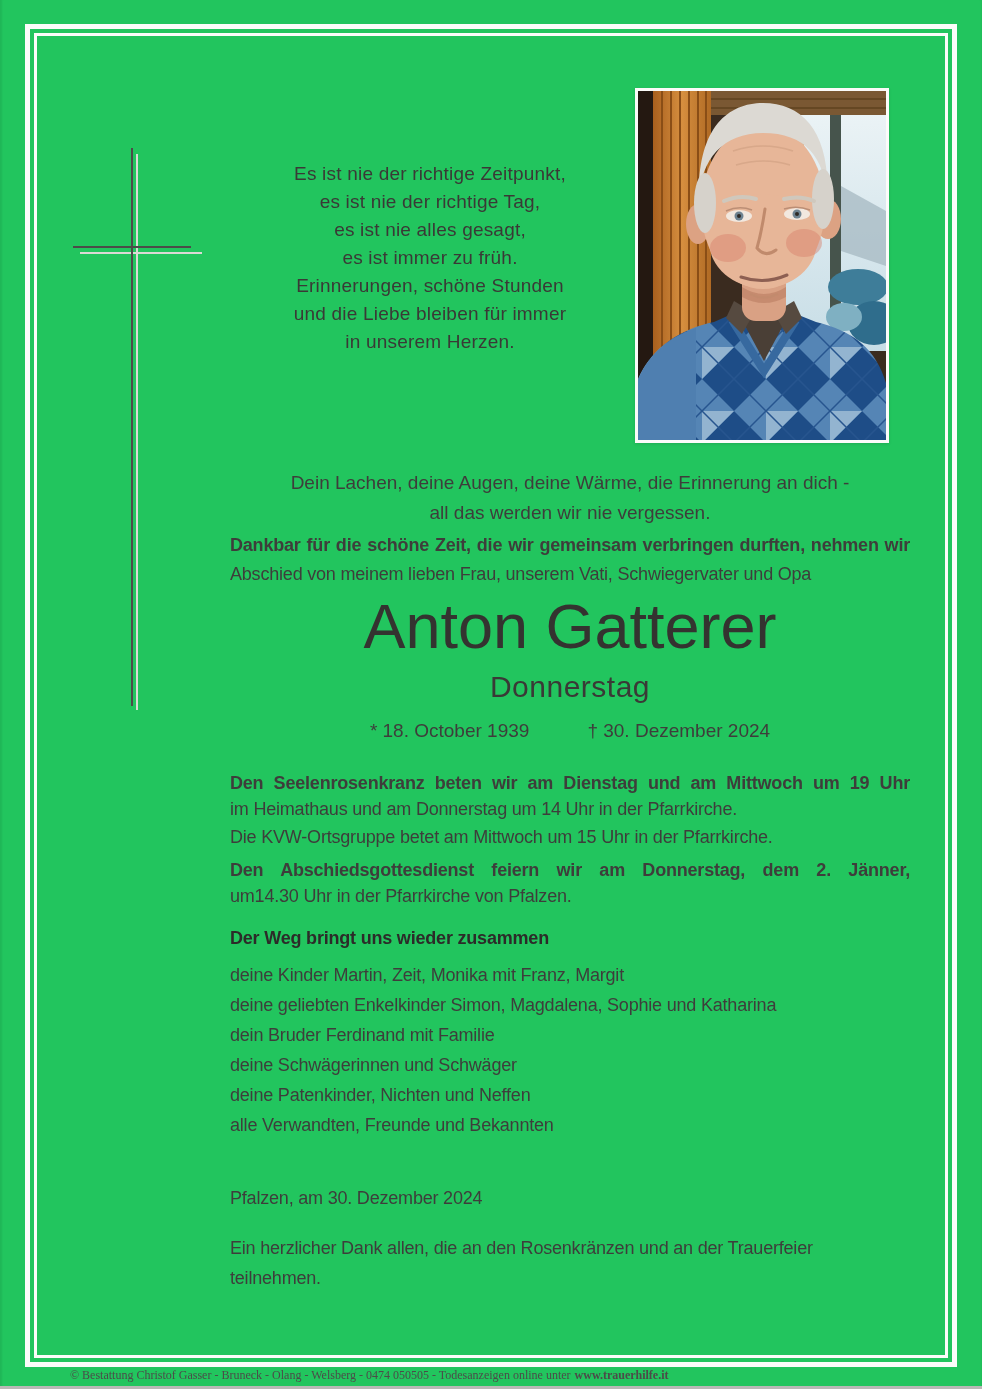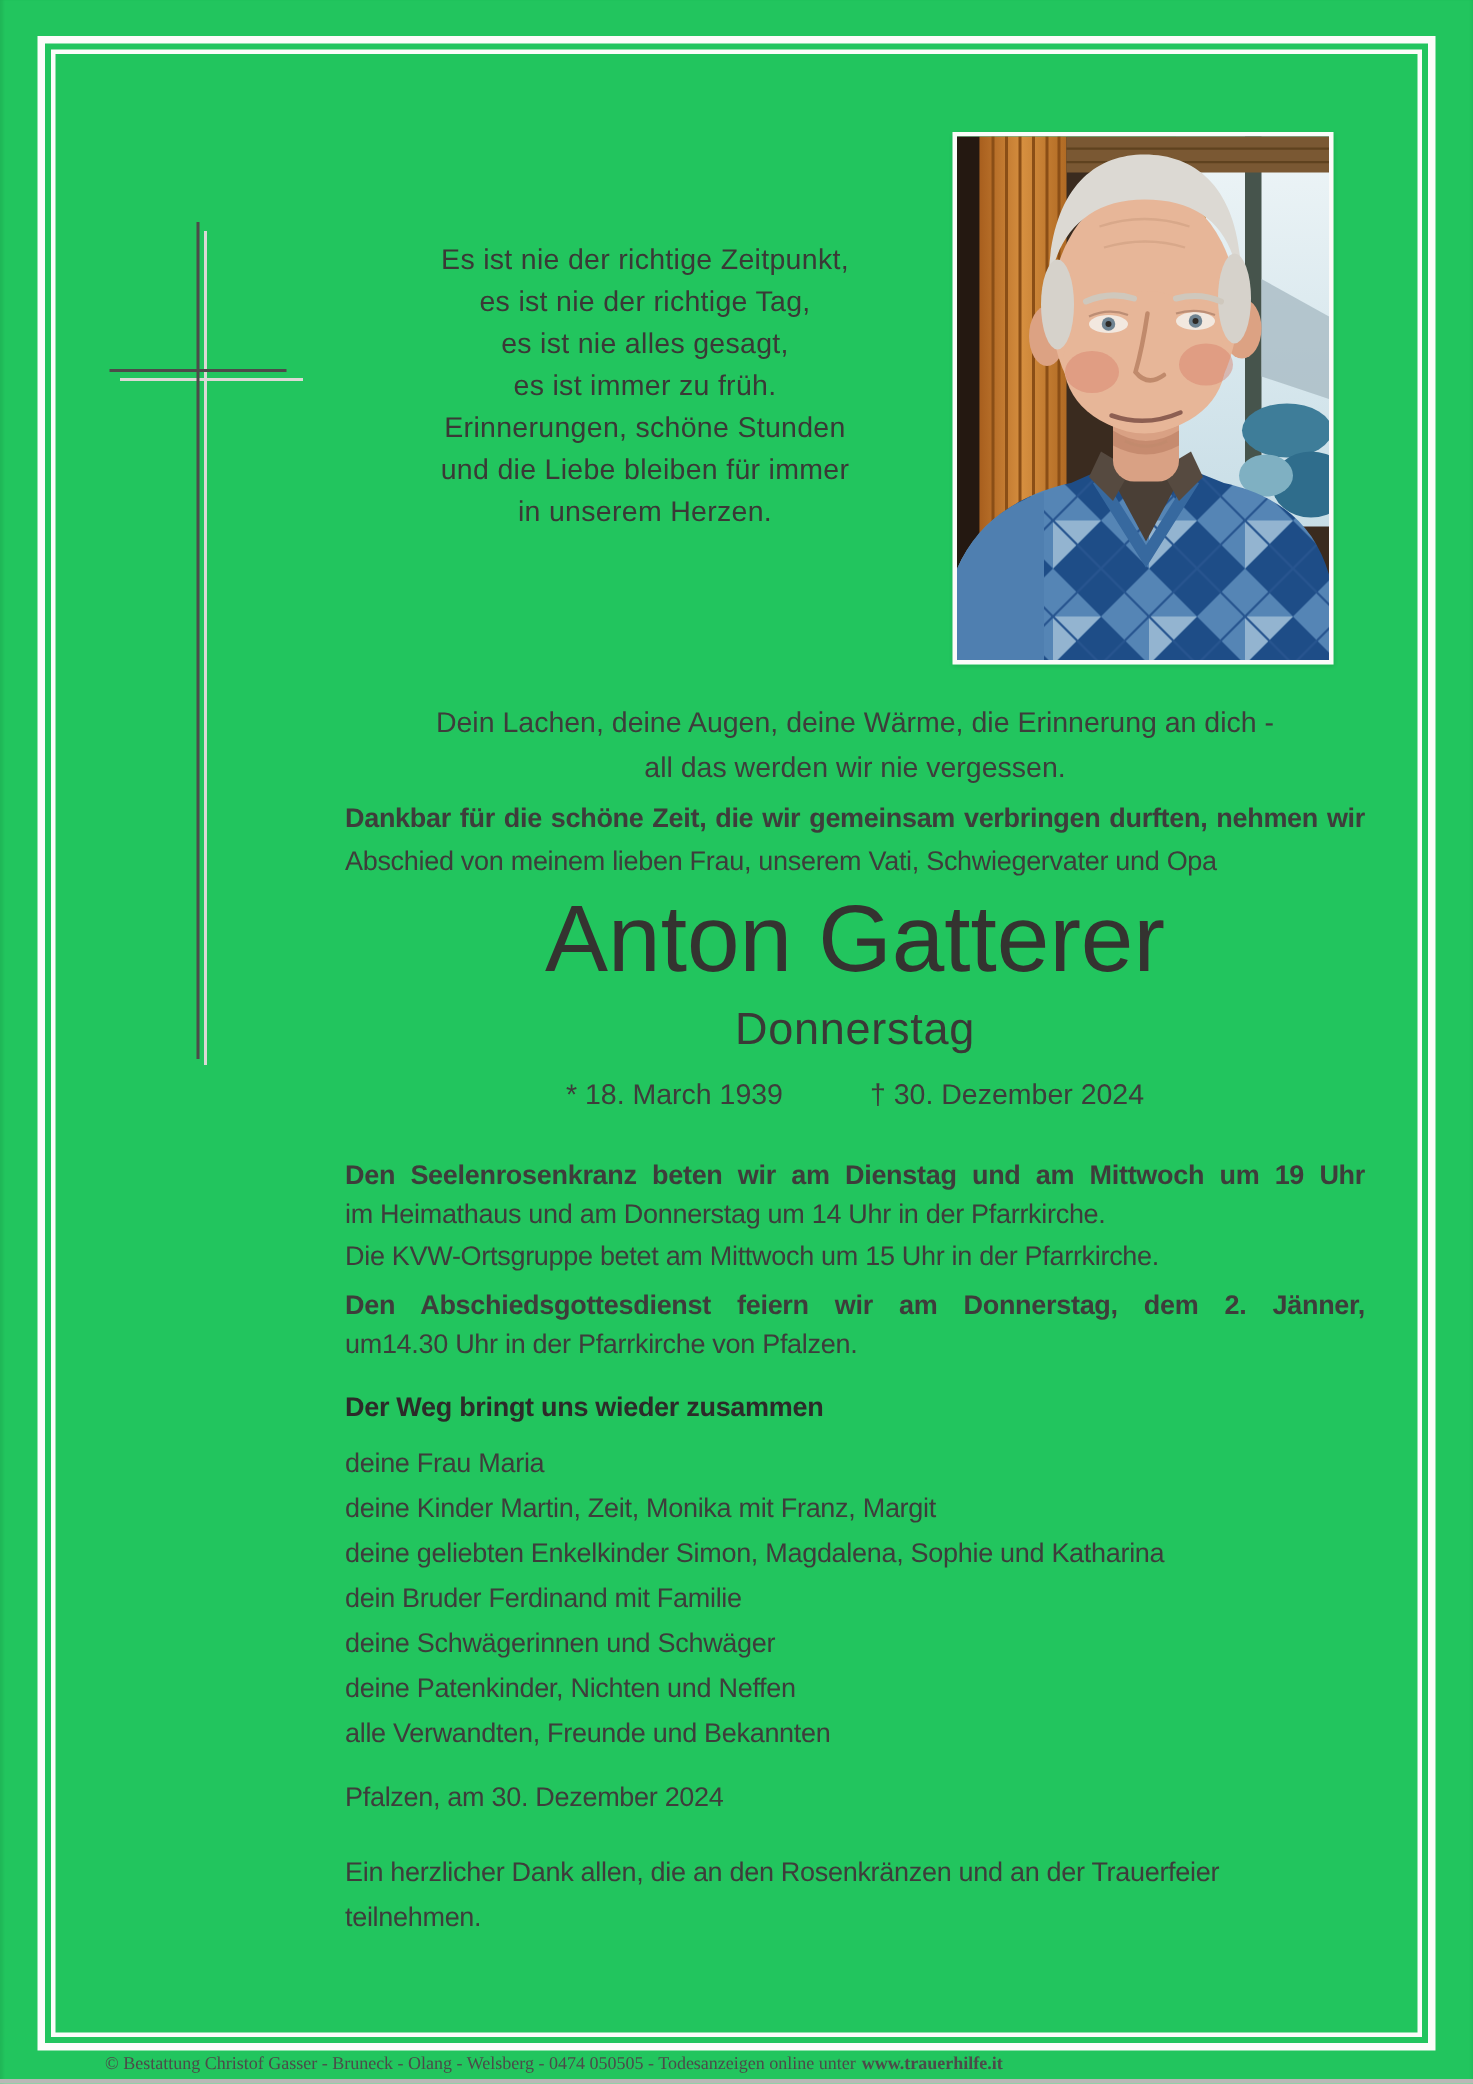--- a/index.html
+++ b/index.html
@@ -165,42 +165,41 @@
 
   <div class="col intro">
     <span class="line stretch">Dankbar für die schöne Zeit, die wir gemeinsam verbringen durften, nehmen wir</span>
     <span class="line">Abschied von meinem lieben Frau, unserem Vati, Schwiegervater und Opa</span>
   </div>
 
   <div class="name">Anton Gatterer</div>
   <div class="housename">Donnerstag</div>
 
   <div class="dates">
-    <span>* 18. March 1939</span>
+    <span>* 18. October 1939</span>
     <span>† 30. Dezember 2024</span>
   </div>
 
   <div class="col services">
     <p class="p1">
       <span class="line stretch">Den Seelenrosenkranz beten wir am Dienstag und am Mittwoch um 19 Uhr</span>
       <span class="line">im Heimathaus und am Donnerstag um 14 Uhr in der Pfarrkirche.</span>
     </p>
     <p class="p2">
       <span class="line">Die KVW-Ortsgruppe betet am Mittwoch um 15 Uhr in der Pfarrkirche.</span>
     </p>
     <p class="p3">
       <span class="line stretch">Den Abschiedsgottesdienst feiern wir am Donnerstag, dem 2. Jänner,</span>
       <span class="line">um14.30 Uhr in der Pfarrkirche von Pfalzen.</span>
     </p>
   </div>
 
   <div class="motto">Der Weg bringt uns wieder zusammen</div>
 
   <div class="col mourners">
-    <div class="line">deine Frau Maria</div>
     <div class="line">deine Kinder Martin, Zeit, Monika mit Franz, Margit</div>
     <div class="line">deine geliebten Enkelkinder Simon, Magdalena, Sophie und Katharina</div>
     <div class="line">dein Bruder Ferdinand mit Familie</div>
     <div class="line">deine Schwägerinnen und Schwäger</div>
     <div class="line">deine Patenkinder, Nichten und Neffen</div>
     <div class="line">alle Verwandten, Freunde und Bekannten</div>
   </div>
 
   <div class="col place-date">Pfalzen, am 30. Dezember 2024</div>
 

